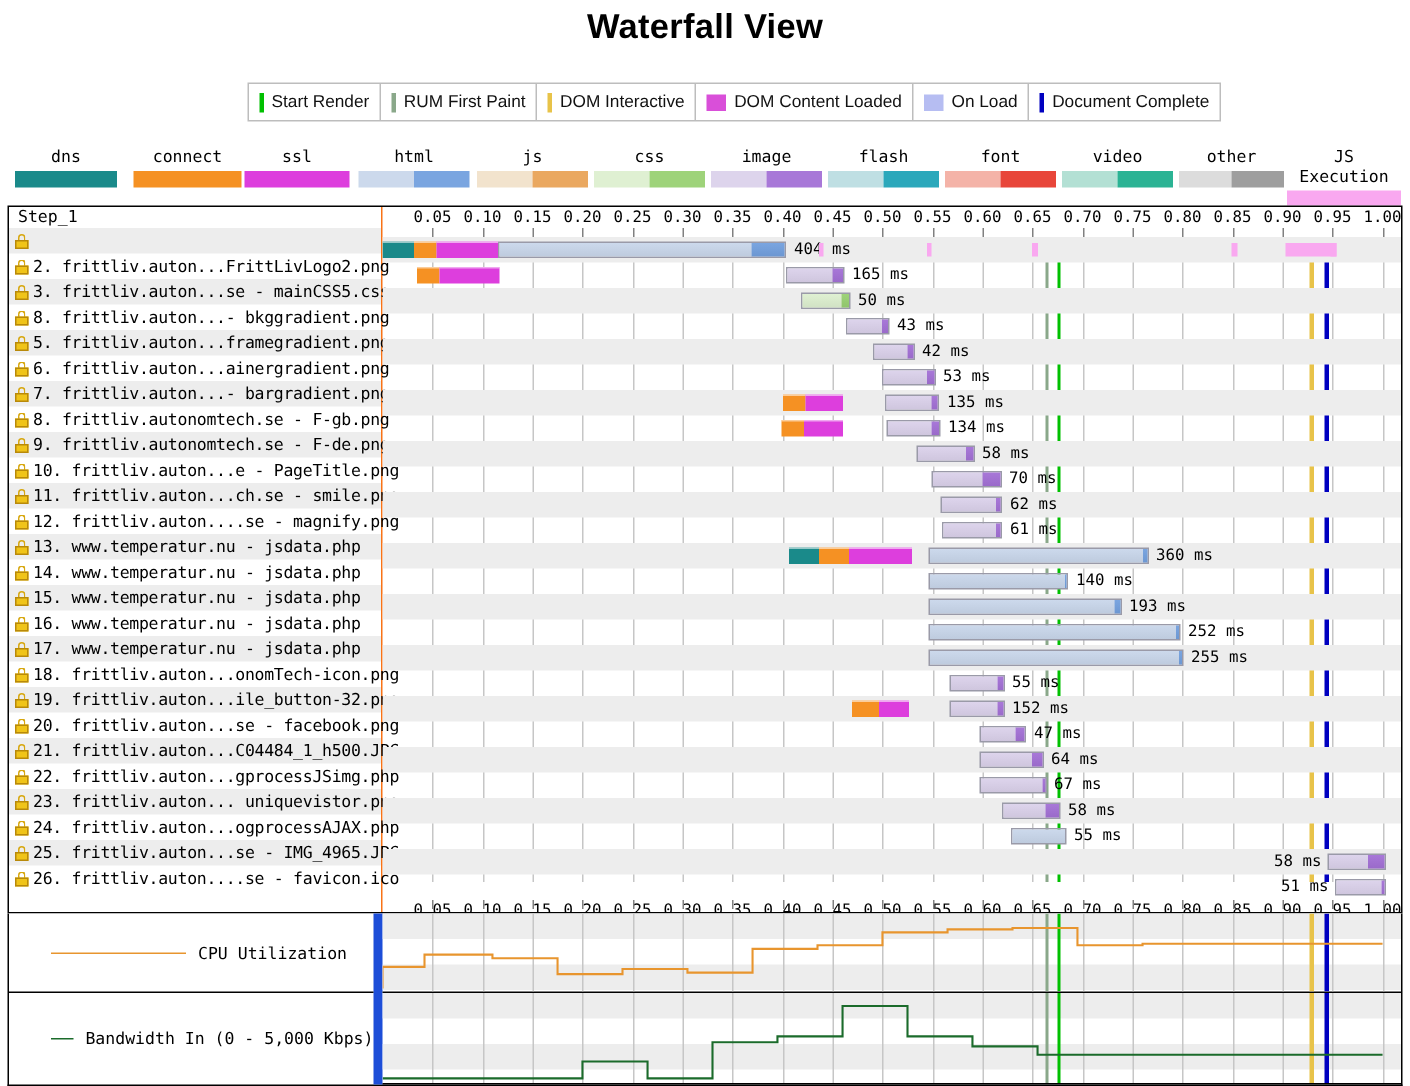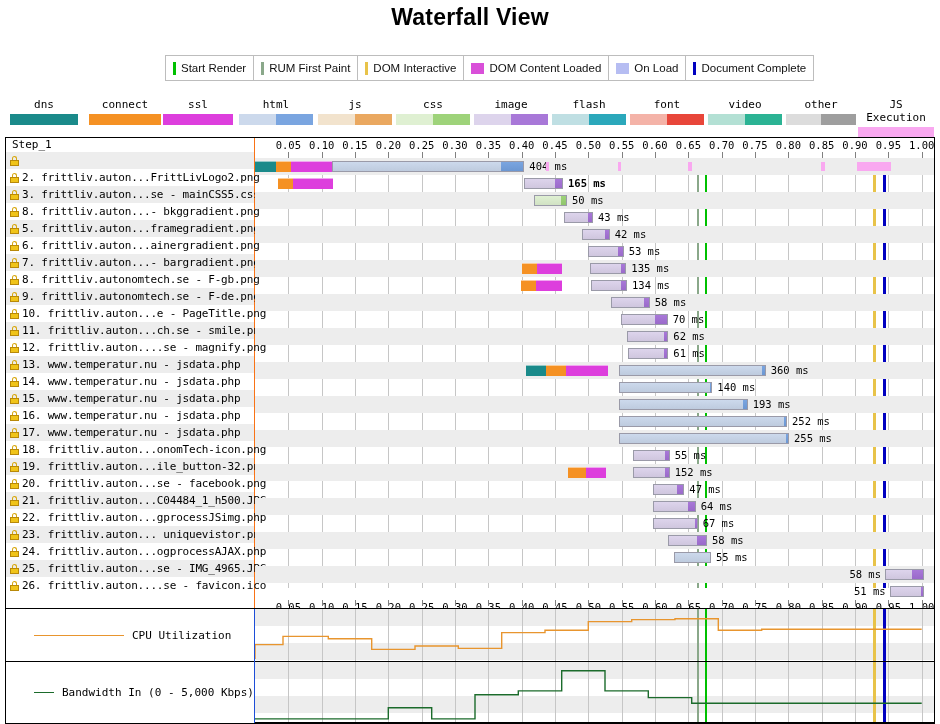--- a/index.html
+++ b/index.html
@@ -122,21 +122,21 @@
   .lbl.leftof { transform: translateX(-100%); }
 
   
   .blip { position: absolute; top: 4px; height: 9px; background: #f9a8f0; }
 
   
   #bottom {
     position: absolute; left: 5px; top: 609px; width: 930px; height: 115px;
     border: 1px solid #000; border-top: none; background: #fff;
   }
-  #bl { position: absolute; left: 0; top: 0; width: 249px; height: 100%; border-right: 1px solid #1d4ed8; }
+  #bl { position: absolute; left: 0; top: 0; width: 249px; height: 100%; border-right: 6px solid #1d4ed8; }
   .blrow { position: relative; display: flex; align-items: center; }
   .blrow .line { width: 90px; height: 0; border-top: 1.5px solid; margin-left: 28px; margin-right: 8px; }
   .blrow span { font-size: 11px; color: #000; white-space: nowrap; }
   #br { position: absolute; left: 249px; top: 0; right: 0; height: 100%; }
   .chartpane { position: relative; overflow: hidden; border-bottom: 1px solid #000; }
   .stripe { position: absolute; left: 0; right: 0; height: 17px; background: #ededed; }
   .cgl { position: absolute; top: 0; bottom: 0; width: 1px; background: #c6c6c6; }
 </style>
 </head>
 <body>
@@ -527,21 +527,21 @@
             <div class="blip" style="left: 602px; width: 34px;"></div>
             <div class="blip" style="left: 632px; width: 4px;"></div>
           </div>
           <div class="trow">
             <div class="bar" style="left: 22.6667px; width: 15.3333px; background: rgb(245, 145, 35); border-top: 1px solid rgba(255, 255, 255, 0.55);"></div>
             <div class="bar" style="left: 38px; width: 40px; background: rgb(221, 62, 221); border-top: 1px solid rgba(255, 255, 255, 0.55);"></div>
             <div class="bar" style="left: 269.333px; width: 38.6667px; border: 1px solid rgb(154, 154, 168);">
               <span class="seg" style="width: 80%; background: linear-gradient(rgb(221, 212, 236), rgb(207, 198, 222));"></span>
               <span class="seg" style="flex: 1 1 0%; background: linear-gradient(rgb(168, 120, 216), rgb(154, 106, 202));"></span>
             </div>
-            <div class="lbl right" style="left: 313px; font-weight: bold;">165 ms</div>
+            <div class="lbl right" style="left: 313px;">165 ms</div>
           </div>
           <div class="trow alt">
             <div class="bar" style="left: 278.667px; width: 33.3333px; border: 1px solid rgb(154, 154, 168);">
               <span class="seg" style="width: 84%; background: linear-gradient(rgb(223, 240, 210), rgb(209, 226, 196));"></span>
               <span class="seg" style="flex: 1 1 0%; background: linear-gradient(rgb(158, 211, 122), rgb(144, 197, 108));"></span>
             </div>
             <div class="lbl right" style="left: 317px;">50 ms</div>
           </div>
           <div class="trow">
             <div class="bar" style="left: 309.333px; width: 28.6667px; border: 1px solid rgb(154, 154, 168);">

